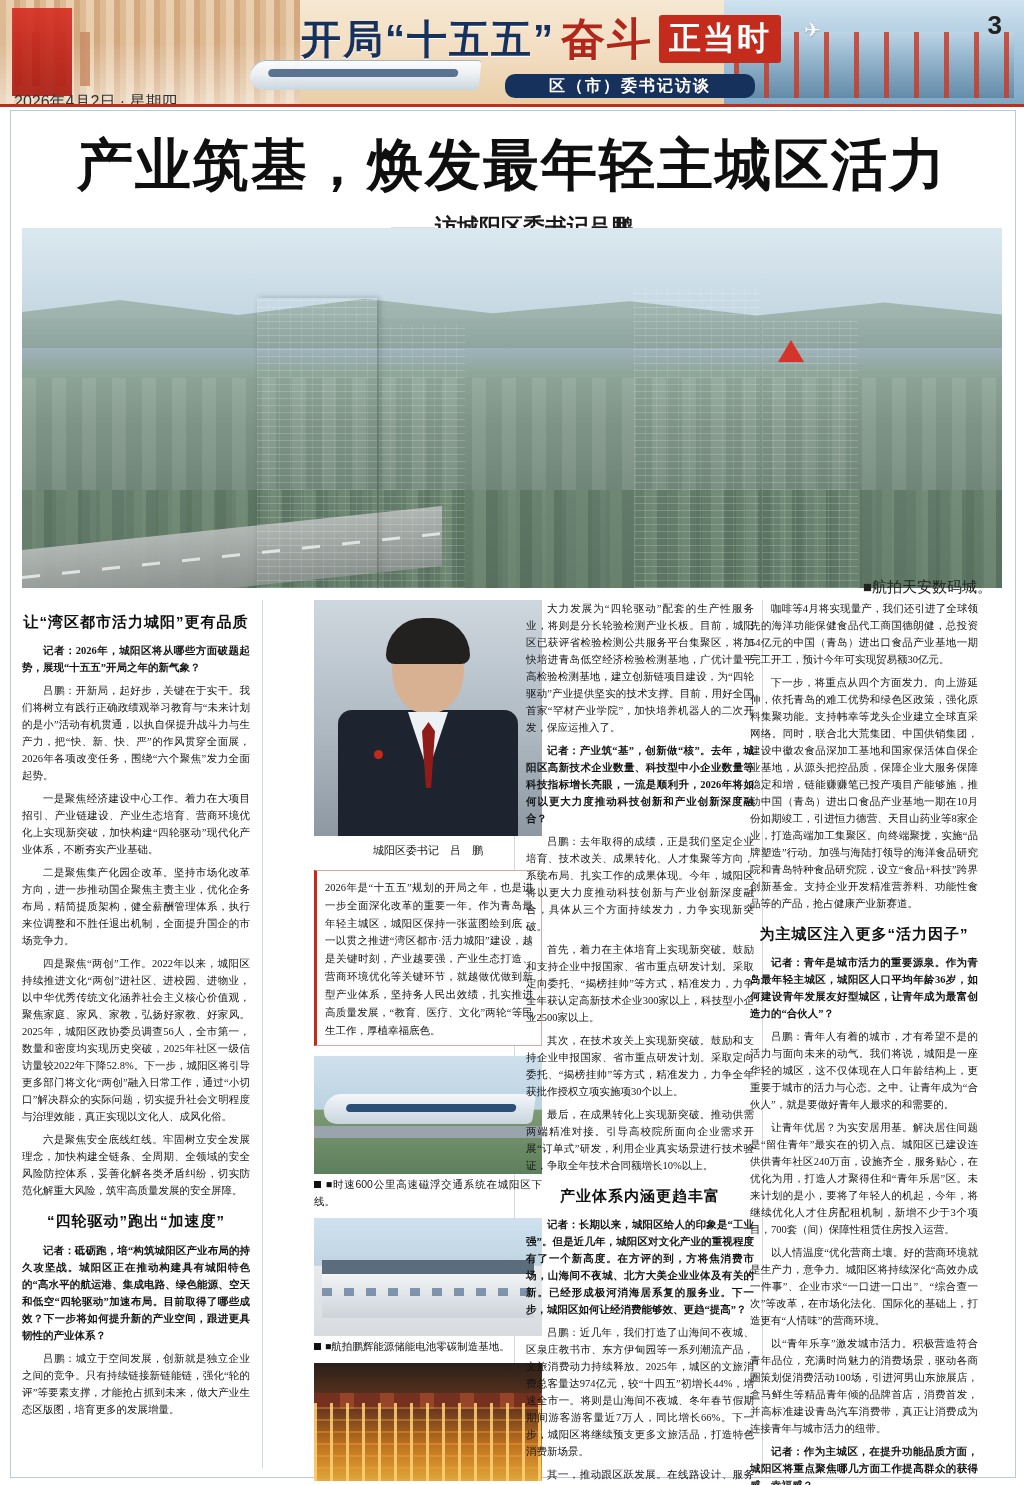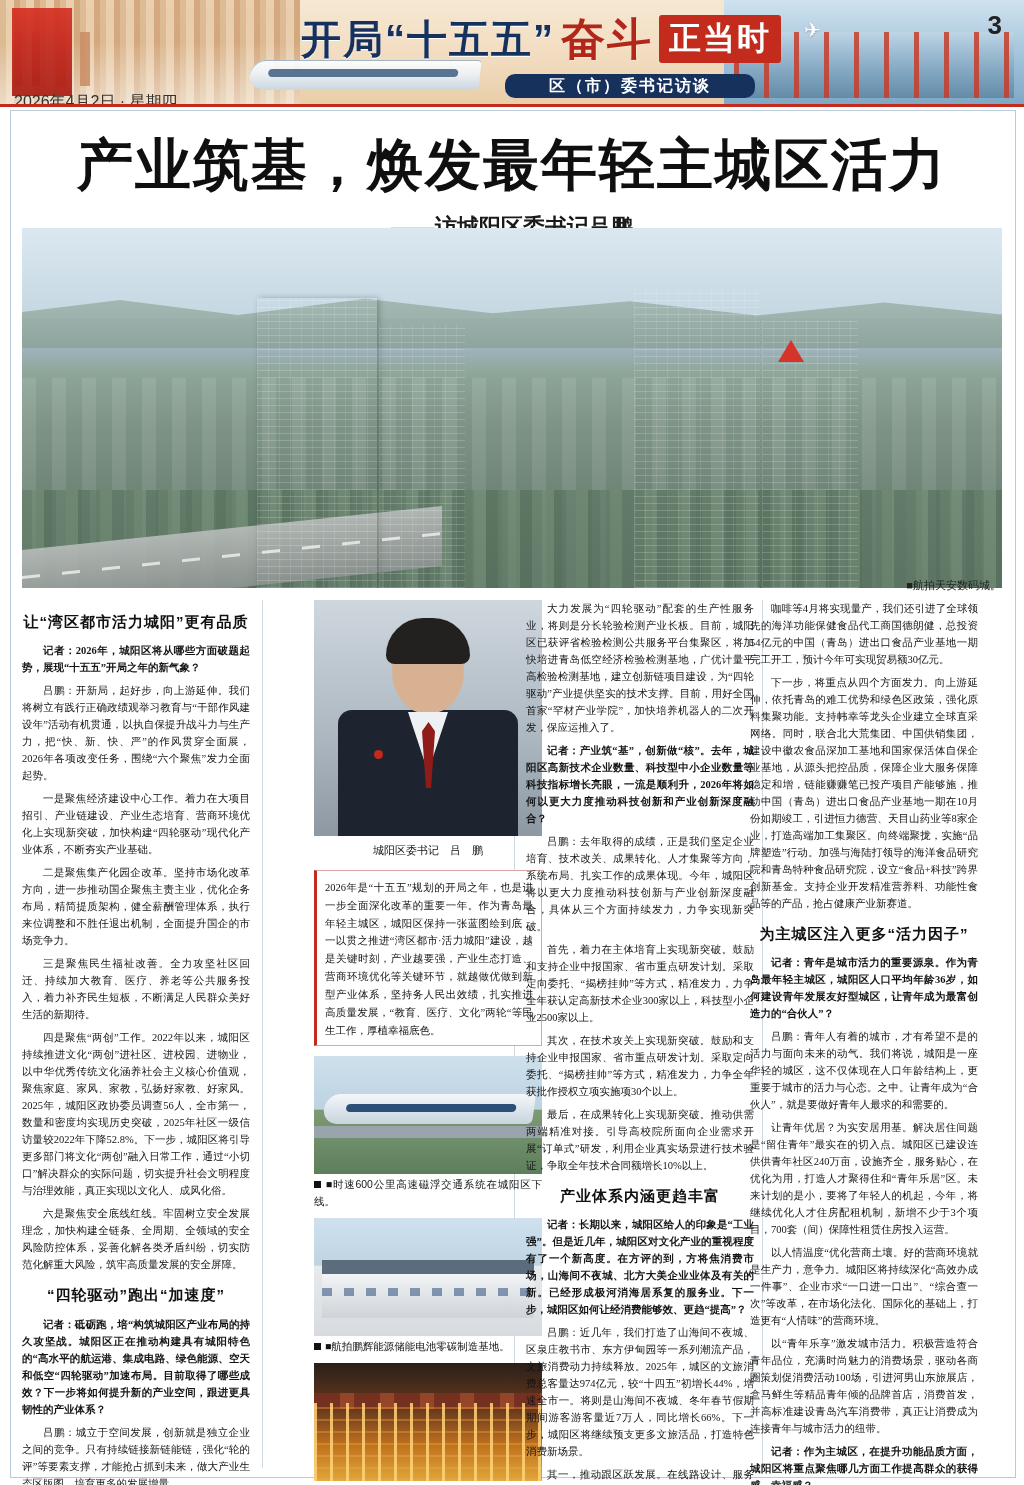--- a/index.html
+++ b/index.html
@@ -161,21 +161,21 @@
       linear-gradient(180deg, rgba(255,255,255,0) 0 40%, rgba(60,90,70,.18) 100%),
       repeating-linear-gradient(90deg, rgba(255,255,255,.20) 0 14px, rgba(120,140,130,.18) 14px 30px);
     opacity:.45;
   }
   .hero .greens{
     position:absolute;left:0;top:262px;width:980px;height:98px;
     background:repeating-linear-gradient(90deg,#5d7a63 0 10px,#6d8a70 10px 22px,#4f6b56 22px 34px);
     opacity:.55;
   }
   .hero-caption{
-    position:absolute;right:23px;top:578px;font-size:11px;color:#222;
+    position:absolute;right:32px;top:578px;font-size:15px;color:#222;
     font-family:Liberation Sans, sans-serif;
   }
 
   
   .cols{
     position:absolute;left:22px;top:600px;width:980px;height:868px;
   }
   .col{
     position:absolute;top:0;width:228px;height:868px;
     font-size:10.5px;line-height:1.62;text-align:justify;color:#141414;
@@ -278,24 +278,23 @@
 <div class="hero-caption">■航拍天安数码城。</div>
 
 <div class="cols">
   <div class="colrule r1"></div>
   <div class="colrule r2"></div>
   <div class="colrule r3"></div>
 
   <div class="col c1">
     <div class="sec-title">让“湾区都市活力城阳”更有品质</div>
     <p class="q">记者：2026年，城阳区将从哪些方面破题起势，展现“十五五”开局之年的新气象？</p>
-    <p>吕鹏：开新局，起好步，向上游延伸。我们将树立有践行正确政绩观举习教育与“干部作风建设年”活动有机贯通，以执自保提升战斗力与生产力，把“快、新、快、严”的作风贯穿全面展，2026年各项改变任务，围绕“六个聚焦”发力全面起势。</p>
+    <p>吕鹏：开新局，起好步，关键在于实干。我们将树立有践行正确政绩观举习教育与“未来计划的是小”活动有机贯通，以执自保提升战斗力与生产力，把“快、新、快、严”的作风贯穿全面展，2026年各项改变任务，围绕“六个聚焦”发力全面起势。</p>
     <p>一是聚焦经济建设中心工作。着力在大项目招引、产业链建设、产业生态培育、营商环境优化上实现新突破，加快构建“四轮驱动”现代化产业体系，不断夯实产业基础。</p>
     <p>二是聚焦集产化园企改革。坚持市场化改革方向，进一步推动国企聚焦主责主业，优化企务布局，精简提质架构，健全薪酬管理体系，执行来位调整和不胜任退出机制，全面提升国企的市场竞争力。</p>
-    <p>三是聚焦民生福祉改善。全力攻坚社区回迁、持续加大教育、医疗、养老等公共服务投入，着力补齐民生短板，不断满足人民群众美好生活的新期待。</p>
     <p>四是聚焦“两创”工作。2022年以来，城阳区持续推进文化“两创”进社区、进校园、进物业，以中华优秀传统文化涵养社会主义核心价值观，聚焦家庭、家风、家教，弘扬好家教、好家风。2025年，城阳区政协委员调查56人，全市第一，数量和密度均实现历史突破，2025年社区一级信访量较2022年下降52.8%。下一步，城阳区将引导更多部门将文化“两创”融入日常工作，通过“小切口”解决群众的实际问题，切实提升社会文明程度与治理效能，真正实现以文化人、成风化俗。</p>
     <p>六是聚焦安全底线红线。牢固树立安全发展理念，加快构建全链条、全周期、全领域的安全风险防控体系，妥善化解各类矛盾纠纷，切实防范化解重大风险，筑牢高质量发展的安全屏障。</p>
     <div class="sec-title">“四轮驱动”跑出“加速度”</div>
     <p class="q">记者：砥砺跑，培“构筑城阳区产业布局的持久攻坚战。城阳区正在推动构建具有城阳特色的“高水平的航运港、集成电路、绿色能源、空天和低空“四轮驱动”加速布局。目前取得了哪些成效？下一步将如何提升新的产业空间，跟进更具韧性的产业体系？</p>
     <p>吕鹏：城立于空间发展，创新就是独立企业之间的竞争。只有持续链接新链能链，强化“轮的评”等要素支撑，才能抢占抓到未来，做大产业生态区版图，培育更多的发展增量。</p>
 
   </div>
 
   <div class="col c2">
     <div class="portrait">

